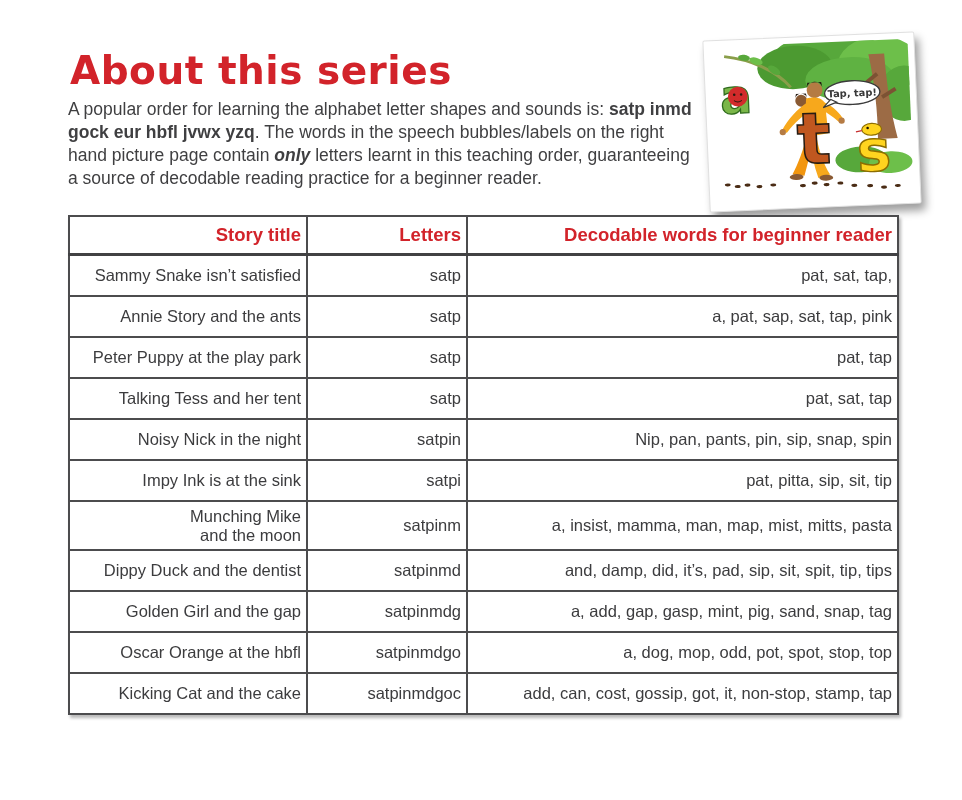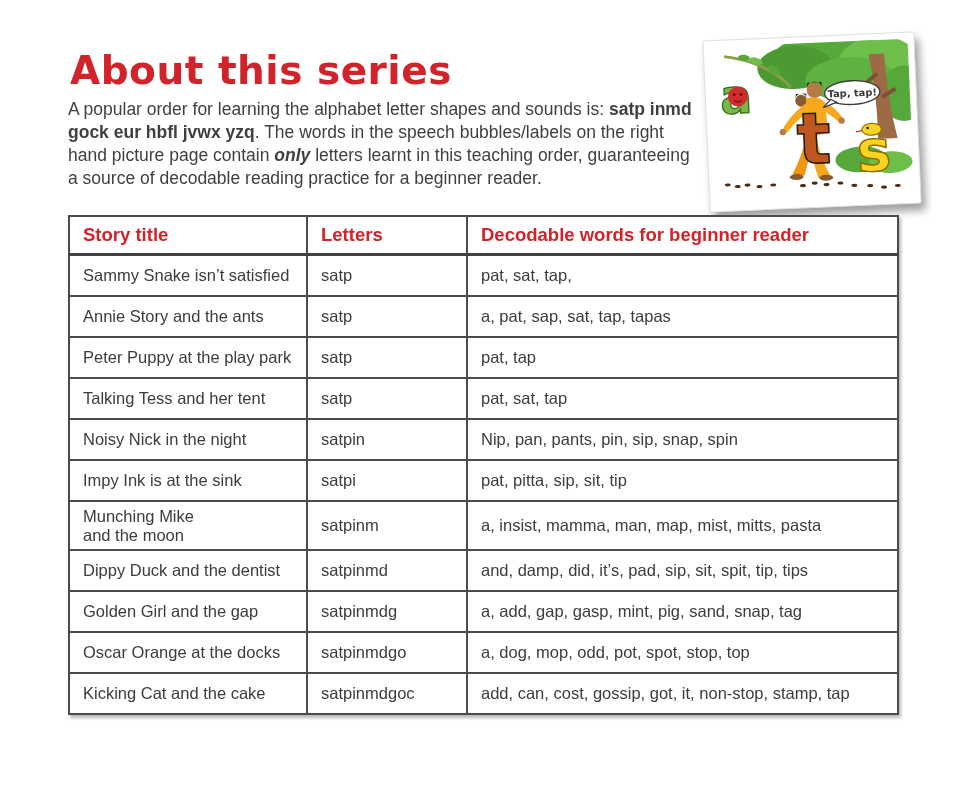--- a/index.html
+++ b/index.html
@@ -65,22 +65,22 @@
     border-collapse: collapse;
     table-layout: fixed;
     background: #fff;
     box-shadow: 2px 3px 3px rgba(0,0,0,0.28);
   }
   .stories-table col.c1 { width: 238px; }
   .stories-table col.c2 { width: 160px; }
   .stories-table col.c3 { width: 431px; }
   .stories-table th, .stories-table td {
     border: 2px solid #4c4c4e;
-    padding: 3px 13px;
-    text-align: left;
+    padding: 3px 5px;
+    text-align: right;
     vertical-align: middle;
     overflow: hidden;
   }
   .stories-table th {
     color: #d2232a;
     font-weight: bold;
     font-size: 18.5px;
     height: 30px;
     border-bottom: 3px solid #414143;
   }
@@ -203,21 +203,21 @@
     </thead>
     <tbody>
       <tr>
         <td class="story">Sammy Snake isn’t satisfied</td>
         <td>satp</td>
         <td>pat, sat, tap,</td>
       </tr>
       <tr>
         <td class="story">Annie Story and the ants</td>
         <td>satp</td>
-        <td>a, pat, sap, sat, tap, tapas</td>
+        <td>a, pat, sap, sat, tap, pink</td>
       </tr>
       <tr>
         <td class="story">Peter Puppy at the play park</td>
         <td>satp</td>
         <td>pat, tap</td>
       </tr>
       <tr>
         <td class="story">Talking Tess and her tent</td>
         <td>satp</td>
         <td>pat, sat, tap</td>
@@ -242,21 +242,21 @@
         <td class="story">Dippy Duck and the dentist</td>
         <td>satpinmd</td>
         <td>and, damp, did, it’s, pad, sip, sit, spit, tip, tips</td>
       </tr>
       <tr>
         <td class="story">Golden Girl and the gap</td>
         <td>satpinmdg</td>
         <td>a, add, gap, gasp, mint, pig, sand, snap, tag</td>
       </tr>
       <tr>
-        <td class="story">Oscar Orange at the docks</td>
+        <td class="story">Oscar Orange at the hbfl</td>
         <td>satpinmdgo</td>
         <td>a, dog, mop, odd, pot, spot, stop, top</td>
       </tr>
       <tr>
         <td class="story">Kicking Cat and the cake</td>
         <td>satpinmdgoc</td>
         <td>add, can, cost, gossip, got, it, non-stop, stamp, tap</td>
       </tr>
     </tbody>
   </table>

